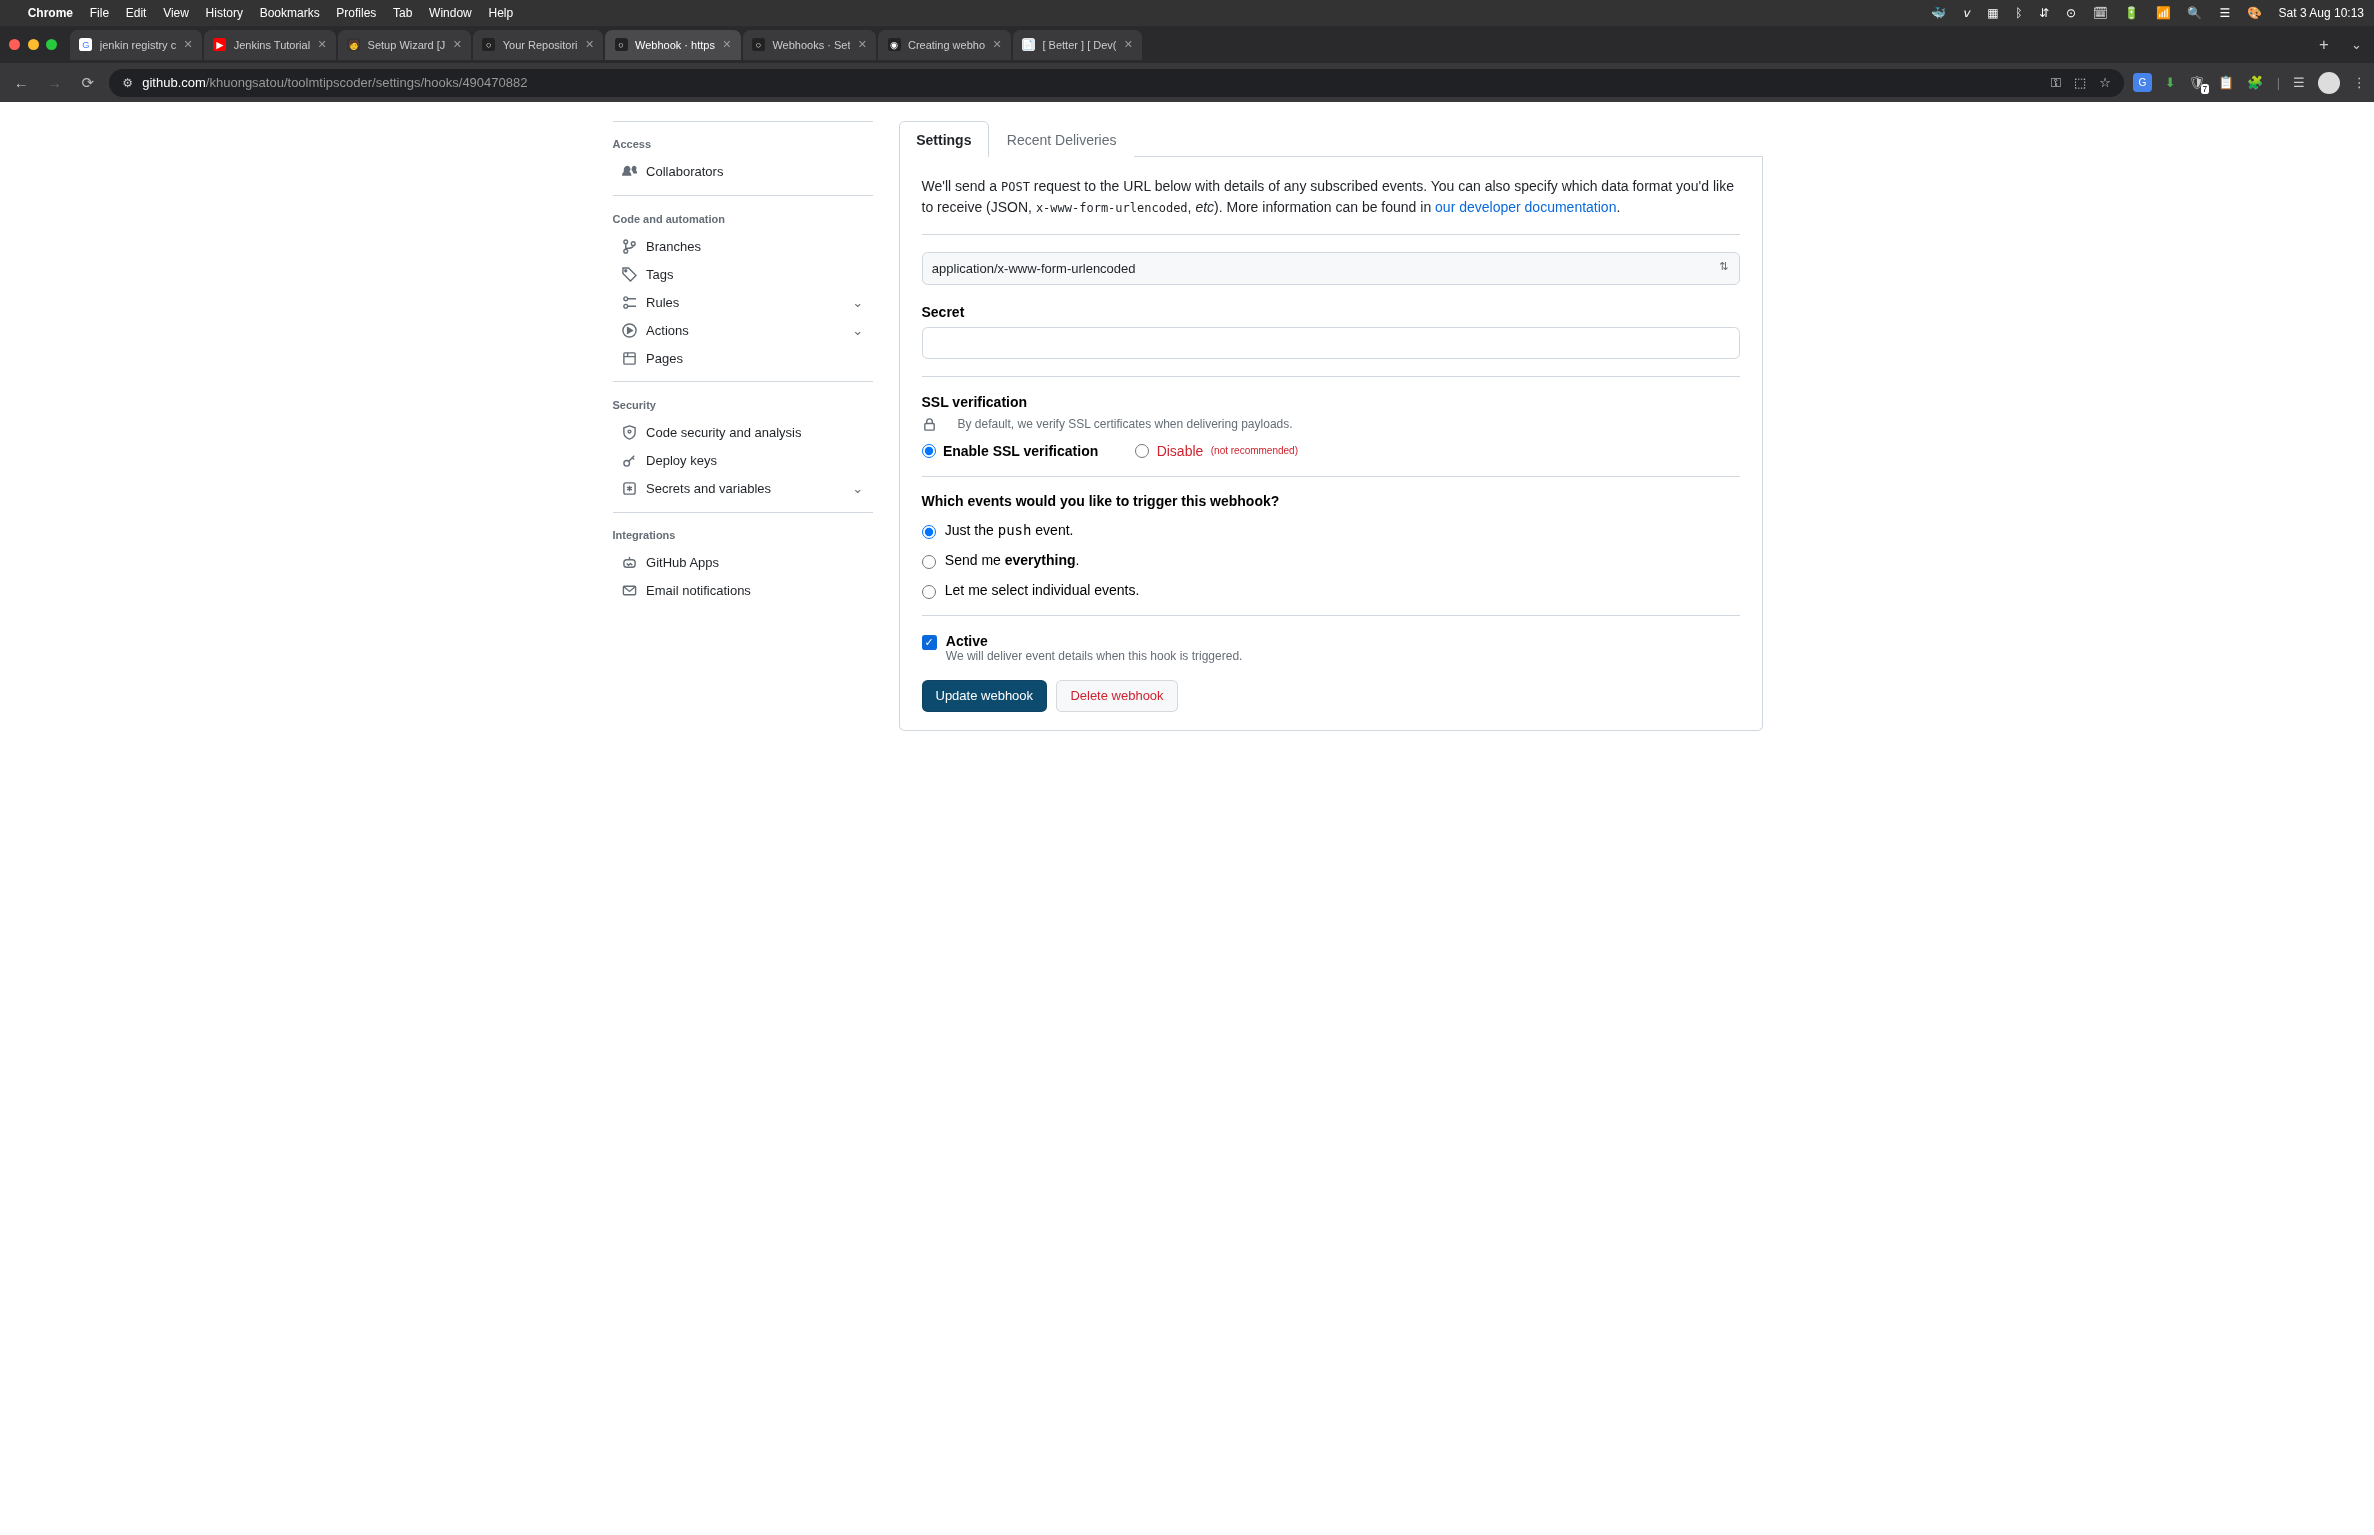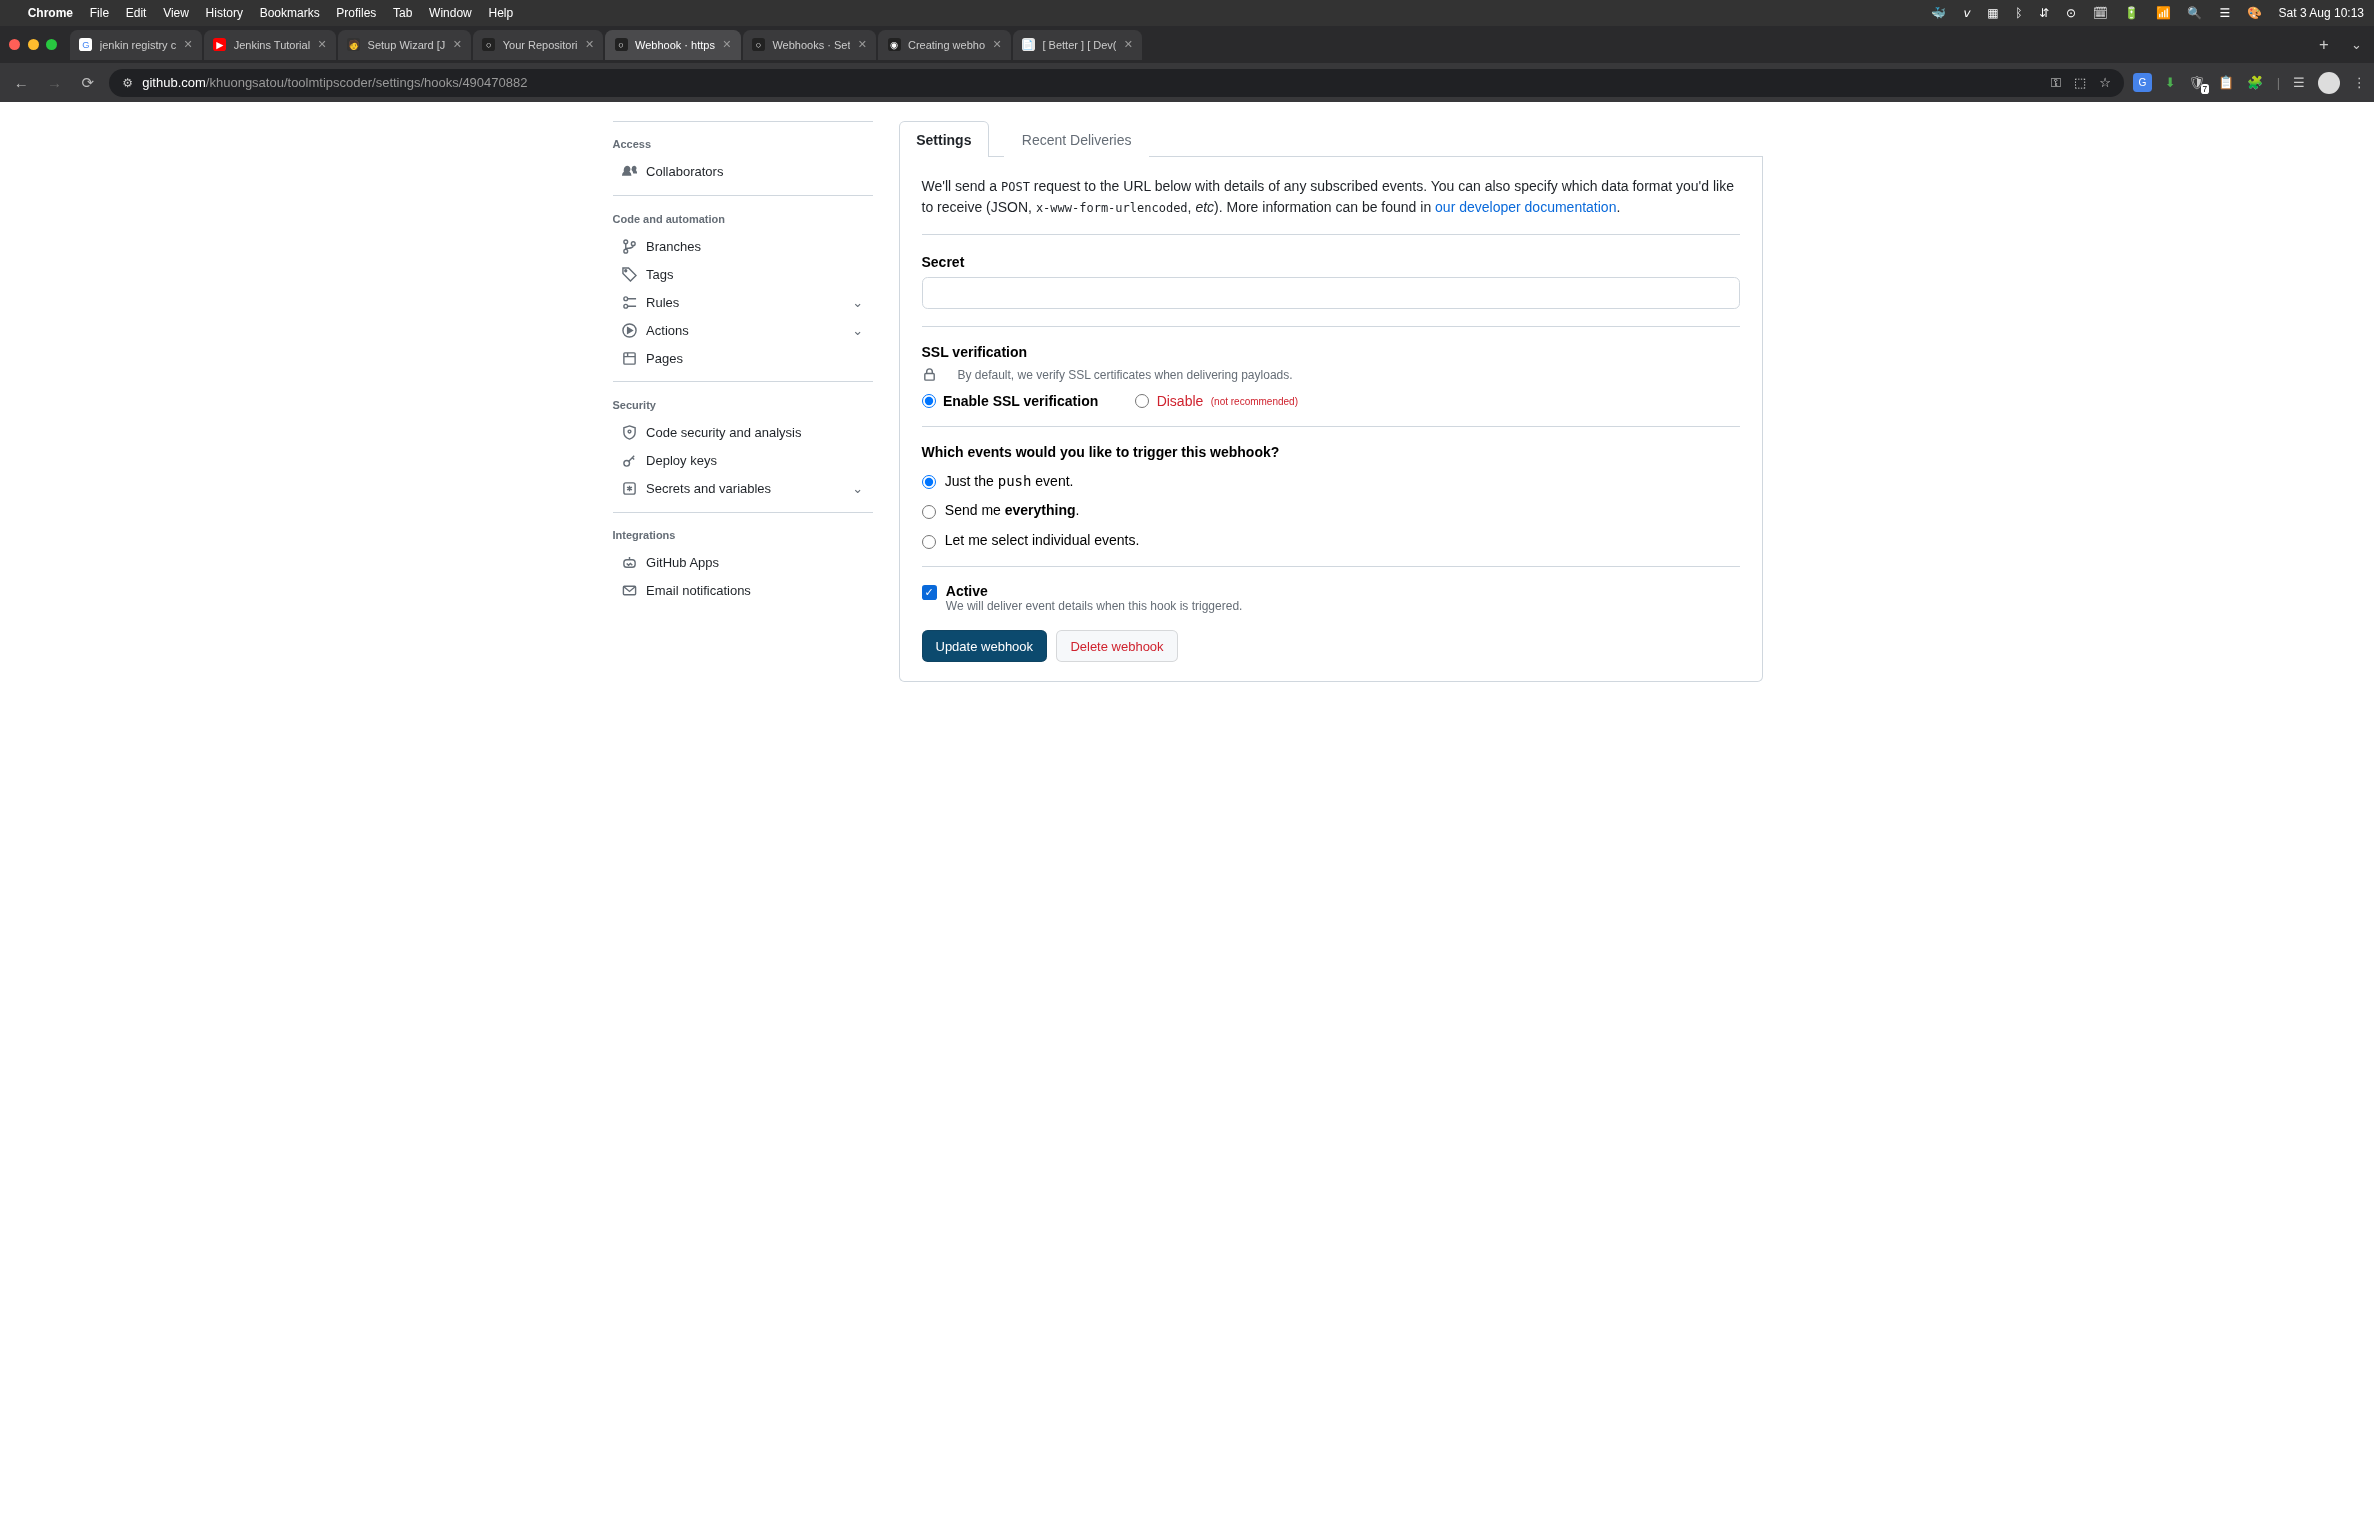--- a/index.html
+++ b/index.html
@@ -93,21 +93,21 @@
 .sitem.active::before{ content:""; position:absolute; left:-11px; top:3.7px; bottom:3.7px; width:3.7px; background:#0969da; border-radius:1.9px;}
 .sicon{ width:15px; height:15px; color:#656d76; display:inline-flex; align-items:center; justify-content:center;}
 .sitem .chev { margin-left:auto; color:#656d76;}
 .hr { border:none; border-top:0.9px solid #d0d7de; margin-top: 9.3px;}
 
 
 .callout{ border:2.8px solid #d13b2a; border-radius:9.3px; }
 
 
 .main { flex:1; }
-.tabs2 { display:flex; border-bottom:0.9px solid #d0d7de;gap:15px; }
+.tabs2 { display:flex; border-bottom:0.9px solid #d0d7de; }
 .tab2 {
   padding: 9.3px 16.7px; border:0.9px solid transparent; border-bottom:none;
   border-radius:5.6px 5.6px 0 0; color:#656d76; font-size:14px;
   position:relative; top:0.9px; background:#fff;
 }
 .tab2.active{ border-color:#d0d7de; color:#1f2328; font-weight:600;}
 .panel {
   border:0.9px solid #d0d7de; border-top:none; border-radius:0 0 5.6px 5.6px;
   padding: 18.6px 22px;
 }
@@ -387,20 +387,25 @@
         <div class="tab2">Recent Deliveries</div>
       </div>
       <div class="panel">
         <p class="info">
           <span>We'll send a </span><code>POST</code><span> request to the URL below with details of any subscribed events. You can also specify which data format you'd like to receive (JSON, </span><span class="mono">x-www-form-urlencoded</span><span>, </span><em>etc</em><span>). More information can be found in </span><a href="#">our developer documentation</a><span>.</span>
         </p>
         <hr class="hr2">
 
         
 
+        <div class="select-wrap">
+          <select class="select">
+            <option>application/x-www-form-urlencoded</option>
+          </select>
+        </div>
 
         <label class="flabel" style="margin-top:18.6px">Secret</label>
         <input class="tinput" value="" style="">
 
         <hr class="hr2">
         <div class="flabel">SSL verification</div>
         <div style="display:flex;align-items:center;gap:21px;margin-bottom:11px;">
           <span class="sicon">
               <svg width="15" height="15" viewBox="0 0 16 16" fill="none" stroke="#656d76" stroke-width="1.5">
                 <rect x="3" y="7" width="10" height="7" rx="1"></rect>

